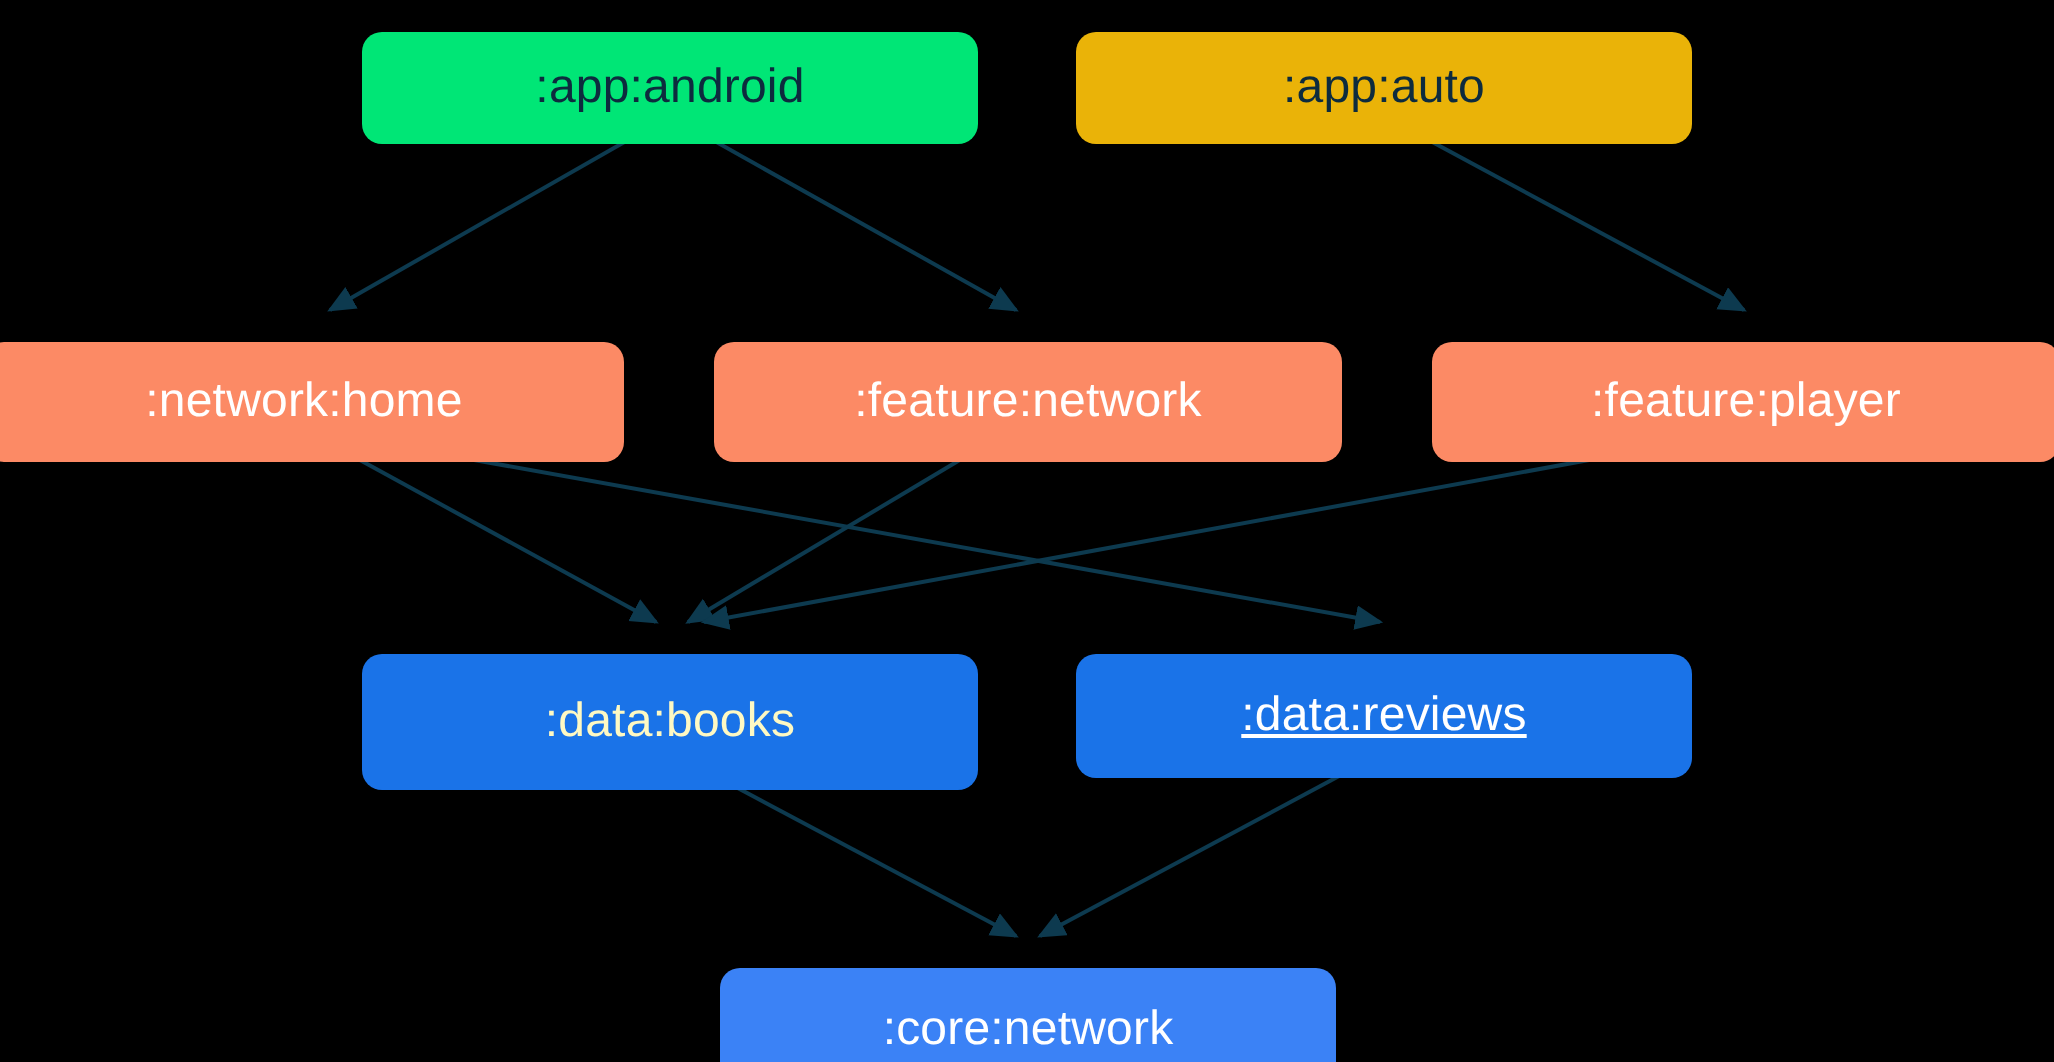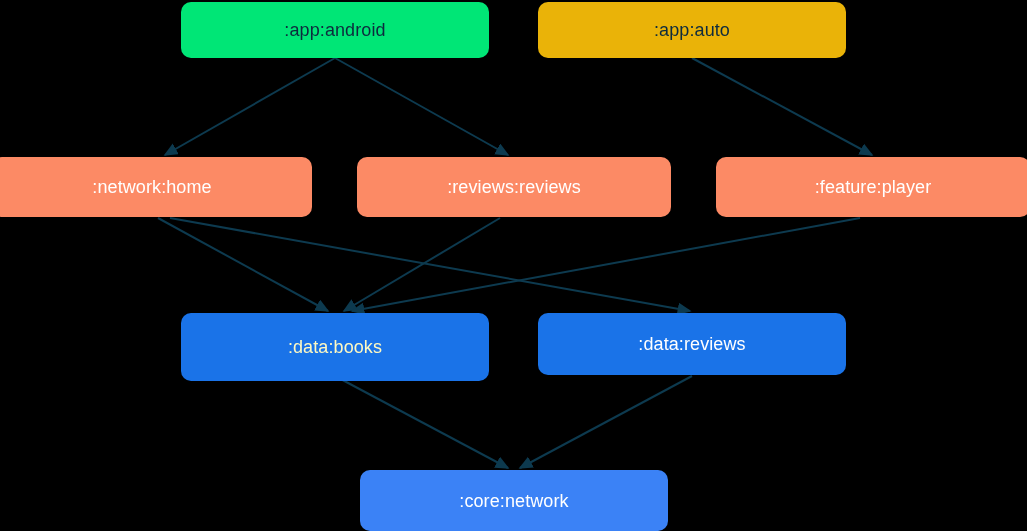--- a/index.html
+++ b/index.html
@@ -23,24 +23,25 @@
     height: 531px;
     pointer-events: none;
   }
   .node {
     position: absolute;
     display: flex;
     align-items: center;
     justify-content: center;
     border-radius: 10px;
     box-sizing: border-box;
-    font-size: 18px;
+    font-size: 24px;
     letter-spacing: 0.1px;
     white-space: nowrap;
     z-index: 2;
+    margin-top: 14px;
   }
   .node-label {
     display: block;
     line-height: 1;
   }
 </style>
 </head>
 <body>
 
 <div id="canvas">
@@ -68,29 +69,29 @@
       <div class="node" style="left: 181px; top: 2px; width: 308px; height: 56px; background: rgb(0, 230, 118); color: rgb(13, 43, 62);">
         <span class="node-label">:app:android</span>
       </div>
       <div class="node" style="left: 538px; top: 2px; width: 308px; height: 56px; background: #eab308; color: rgb(13, 43, 62);">
         <span class="node-label">:app:auto</span>
       </div>
       <div class="node" style="left: -8px; top: 157px; width: 320px; height: 60px; background: rgb(252, 138, 101); color: rgb(255, 255, 255);">
         <span class="node-label">:network:home</span>
       </div>
       <div class="node" style="left: 357px; top: 157px; width: 314px; height: 60px; background: rgb(252, 138, 101); color: rgb(255, 255, 255);">
-        <span class="node-label">:reviews:reviews</span>
+        <span class="node-label">:feature:network</span>
       </div>
       <div class="node" style="left: 716px; top: 157px; width: 314px; height: 60px; background: rgb(252, 138, 101); color: rgb(255, 255, 255);">
         <span class="node-label">:feature:player</span>
       </div>
       <div class="node" style="left: 181px; top: 313px; width: 308px; height: 68px; background: rgb(26, 115, 232); color: #fef9c3;">
         <span class="node-label">:data:books</span>
       </div>
-      <div class="node" style="left: 538px; top: 313px; width: 308px; height: 62px; background: rgb(26, 115, 232); color: rgb(255, 255, 255);">
+      <div class="node" style="left: 538px; top: 313px; width: 308px; height: 62px; background: rgb(26, 115, 232); color: rgb(255, 255, 255); text-decoration: underline;">
         <span class="node-label">:data:reviews</span>
       </div>
       <div class="node" style="left: 360px; top: 470px; width: 308px; height: 61px; background: #3b82f6; color: rgb(255, 255, 255);">
         <span class="node-label">:core:network</span>
       </div>
     </div>
 
 </div>
 
 </body></html>

